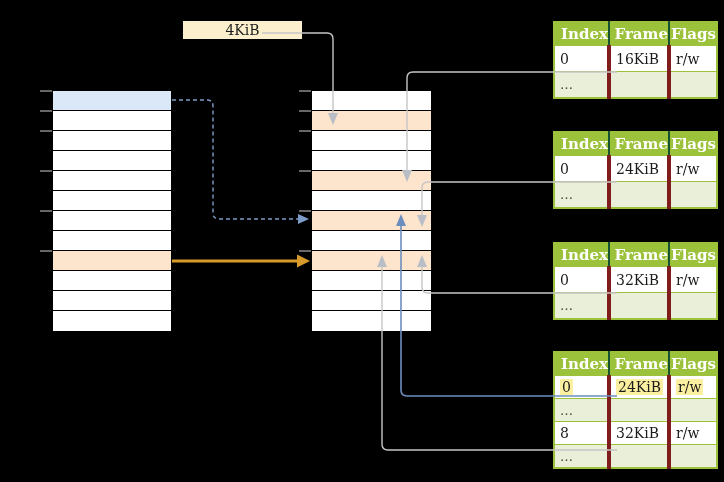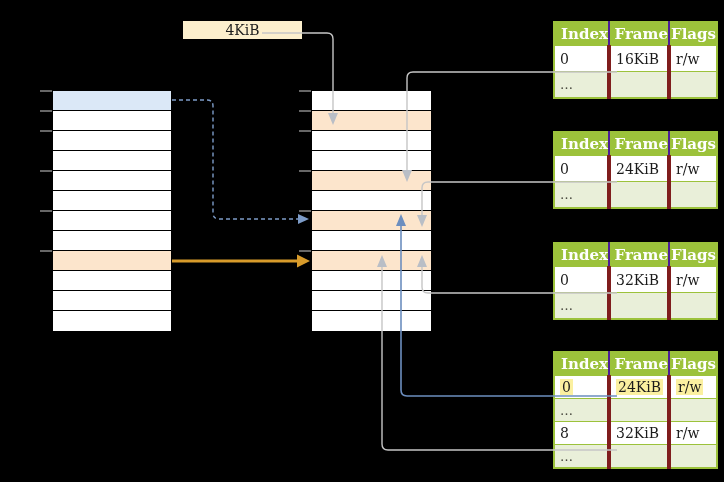--- a/index.html
+++ b/index.html
@@ -18,21 +18,21 @@
 
   
   #size-label{position:absolute;left:183px;top:21px;width:119px;height:18px;
     background:var(--box-cream);color:#1b1b1b;font-size:14px;line-height:18px;text-align:center;}
 
   
   .ptable{position:absolute;left:553px;width:163px;border-collapse:collapse;table-layout:fixed;
           background:#fff;border:2px solid var(--header-green);font-size:14px;color:#1b1b1b;}
   .ptable th{background:var(--header-green);color:#fff;font-weight:bold;font-size:15px;
           height:22px;text-align:right;padding:0;border:0;}
-  .ptable th + th{border-left:2px solid #4c1d95;}
+  .ptable th + th{border-left:2px solid #14532d;}
   .ptable td{height:25px;padding:0 0 0 5px;border-top:1px solid var(--header-green);
           border-left:4px solid #7f1d1d;text-align:left;vertical-align:middle;}
   .ptable td:first-child{border-left:none;}
   .ptable.compact td{height:22px;}
   .ptable tr.dots td{background:var(--row-green);color:var(--dots-text);font-size:13px;letter-spacing:1px;}
   .hl{background:var(--highlight-yellow);padding:0 2px;}
 
   
   #overlay{position:absolute;left:0;top:0;width:724px;height:482px;pointer-events:none;}
   .conn-gray{fill:none;stroke:var(--connector-gray);stroke-width:1.4;}

